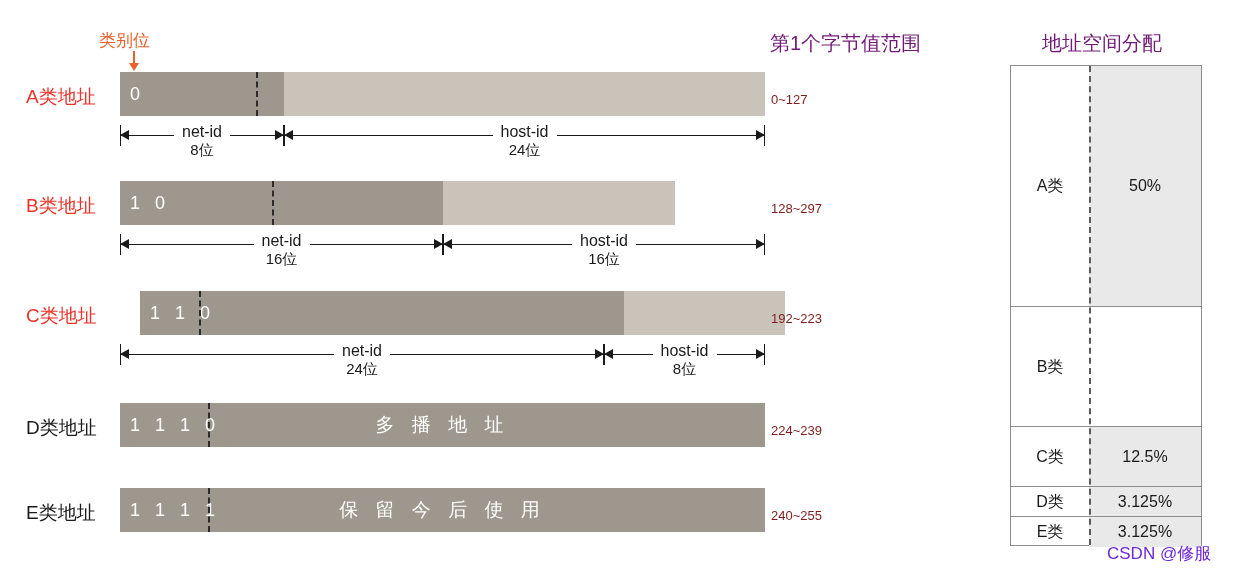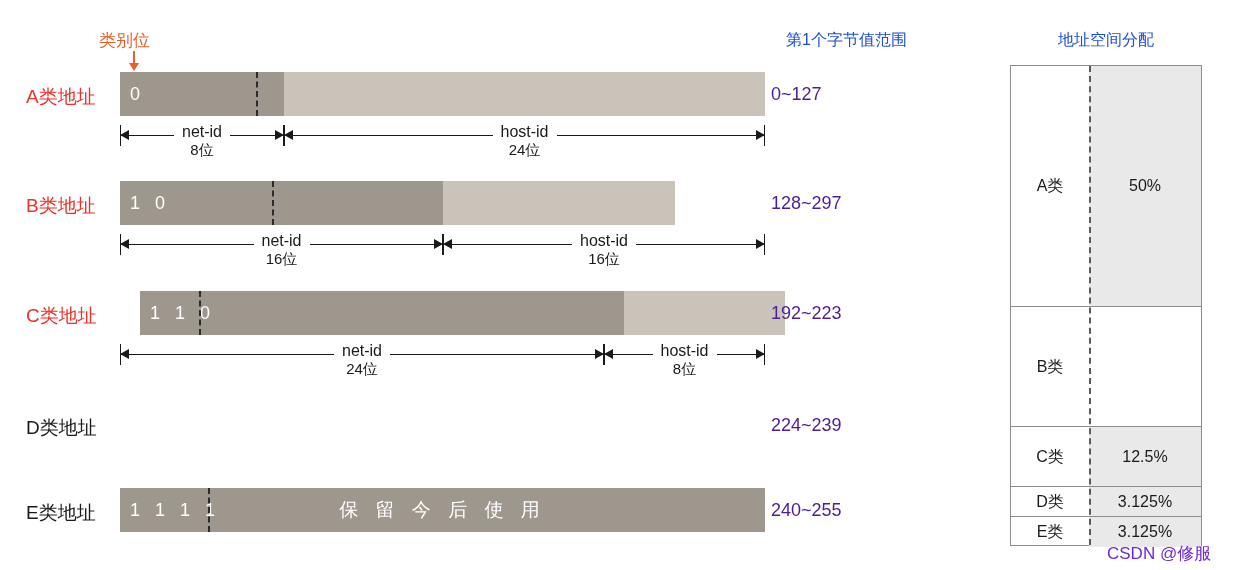--- a/index.html
+++ b/index.html
@@ -18,24 +18,23 @@
   #root {
     position: absolute;
     left: 0; top: 0;
     width: 1237px;
     height: 570px;
   }
   .abs { position: absolute; }
 
   
   .col-header {
-    font-size: 16px;
-    color: #1d4ed8;
-    white-space: nowrap;
-    margin-left: 16px;
+    font-size: 20px;
+    color: #701a75;
+    white-space: nowrap;
   }
 
   
   .classbit-label {
     font-size: 17px;
     color: #e8612c;
     white-space: nowrap;
   }
   .classbit-arrow {
     width: 0; height: 0;
@@ -95,23 +94,24 @@
     white-space: nowrap;
   }
   .dashsep {
     position: absolute;
     top: 0; bottom: 0;
     border-left: 2px dashed #2b2b2b;
   }
 
   
   .range-text {
-    font-size: 18px;
-    color: #4c1d95;
-    white-space: nowrap;
+    font-size: 13px;
+    color: #7f1d1d;
+    white-space: nowrap;
+    margin-top: 8px;
   }
 
   
   .measure {
     position: absolute;
     height: 34px;
   }
   .measure .mline {
     position: absolute;
     left: 0; right: 0;
@@ -327,20 +327,26 @@
     <div class="mtext-wrap">
       <span class="t1">host-id</span>
       <span class="t2">8位</span>
     </div>
   </div>
 
   <div class="abs range-text" style="left:771px; top:303px;">192~223</div>
 
   <div class="abs row-label dark" style="left:26px; top:415px;">D类地址</div>
 
+  <div class="bar" style="left:120px; top:403px; width:645px;">
+    <div class="fullpart"></div>
+    <div class="prefix">1 1 1 0</div>
+    <div class="dashsep" style="left:88px;"></div>
+    <div class="centertext">多 播 地 址</div>
+  </div>
 
   <div class="abs range-text" style="left:771px; top:415px;">224~239</div>
 
   <div class="abs row-label dark" style="left:26px; top:500px;">E类地址</div>
 
   <div class="bar" style="left:120px; top:488px; width:645px;">
     <div class="fullpart"></div>
     <div class="prefix">1 1 1 1</div>
     <div class="dashsep" style="left:88px;"></div>
     <div class="centertext">保 留 今 后 使 用</div>

